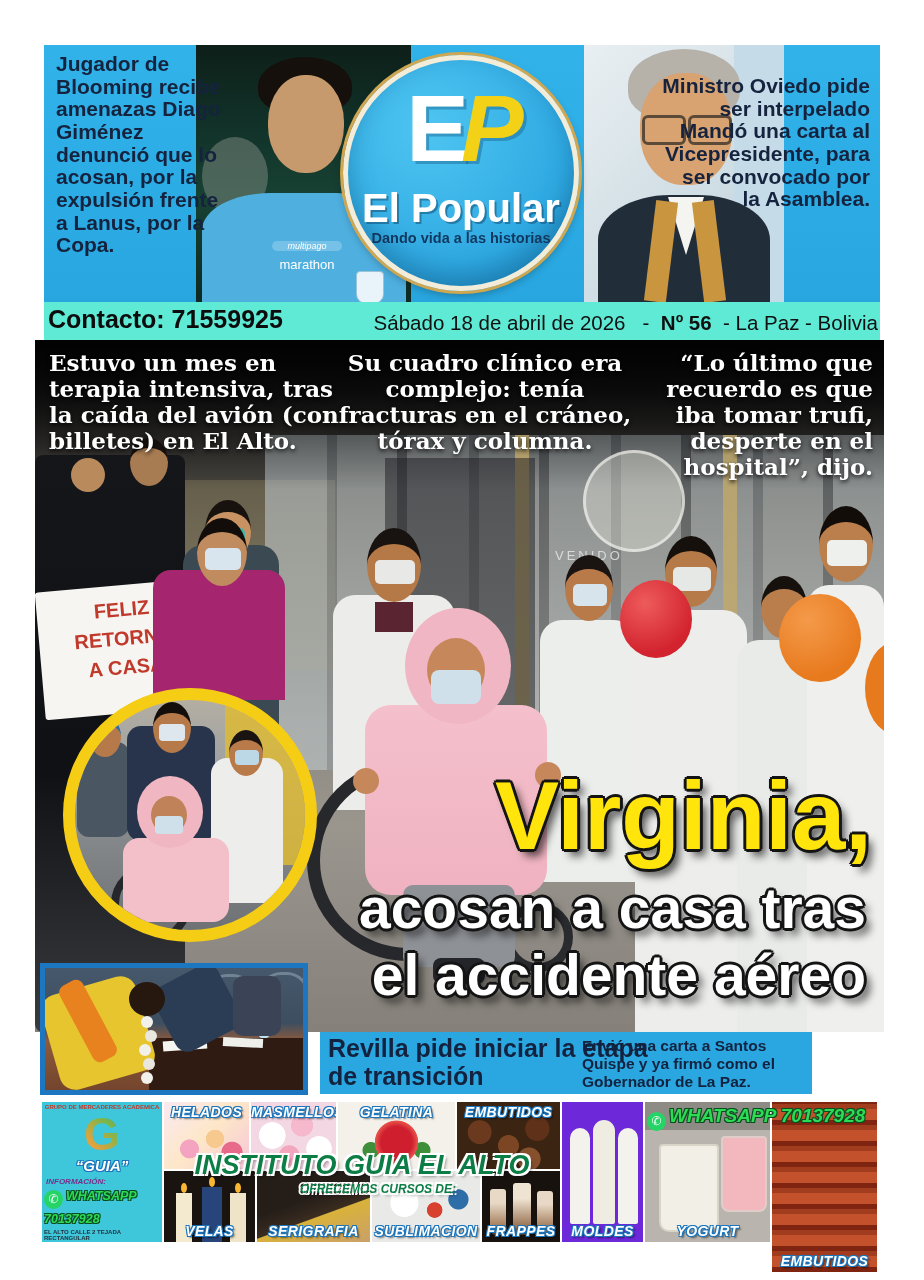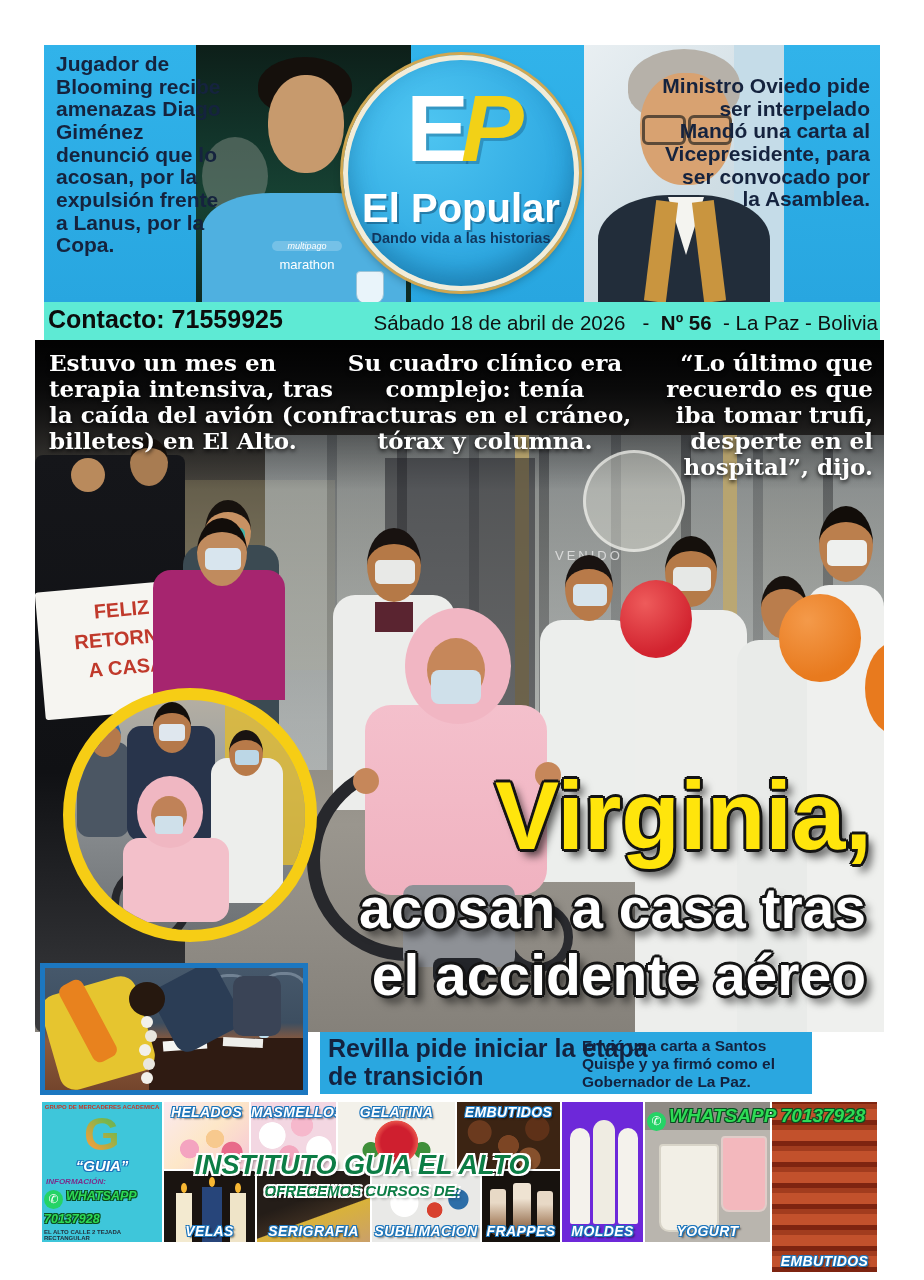--- a/index.html
+++ b/index.html
@@ -344,21 +344,21 @@
       <span class="adlab bot">SUBLIMACION</span>
     </div>
     <div class="panel" style="left:447px;top:69px;width:78px;height:71px;background:#17120e;">
       <div class="abs" style="left:8px;top:18px;width:16px;height:46px;background:linear-gradient(#e8d9c6 30%,#8a5a34);border-radius:3px 3px 6px 6px;"></div>
       <div class="abs" style="left:31px;top:12px;width:18px;height:52px;background:linear-gradient(#efe3d2 30%,#7c4e2a);border-radius:3px 3px 6px 6px;"></div>
       <div class="abs" style="left:55px;top:20px;width:16px;height:44px;background:linear-gradient(#e8d9c6 30%,#8a5a34);border-radius:3px 3px 6px 6px;"></div>
       <span class="adlab bot">FRAPPES</span>
     </div>
 
     <div class="inst-t" style="left:129px;top:48px;width:396px;font-size:27px;">INSTITUTO GUIA EL ALTO</div>
-    <div class="inst-t" style="left:129px;top:80px;width:396px;font-size:15px;">OFRECEMOS CURSOS DE:</div>
+    <div class="inst-t" style="left:129px;top:80px;width:428px;font-size:12px;">OFRECEMOS CURSOS DE:</div>
 
     <div class="panel" style="left:527px;top:0;width:81px;height:140px;background:#6d28d9;">
       <div class="abs" style="left:8px;top:26px;width:20px;height:96px;background:#f4f2ec;border-radius:10px 10px 2px 2px;"></div>
       <div class="abs" style="left:31px;top:18px;width:22px;height:104px;background:#efece2;border-radius:11px 11px 2px 2px;"></div>
       <div class="abs" style="left:56px;top:26px;width:20px;height:96px;background:#f4f2ec;border-radius:10px 10px 2px 2px;"></div>
       <span class="adlab bot">MOLDES</span>
     </div>
     <div class="panel" style="left:610px;top:0;width:125px;height:140px;
                 background:linear-gradient(180deg,#8e8a84 0 28px,#b9b5ae 28px);">
       <div class="abs" style="left:14px;top:42px;width:56px;height:84px;background:#f2efe6;border-radius:4px 4px 10px 10px;border:2px solid #d8d4c8;"></div>

